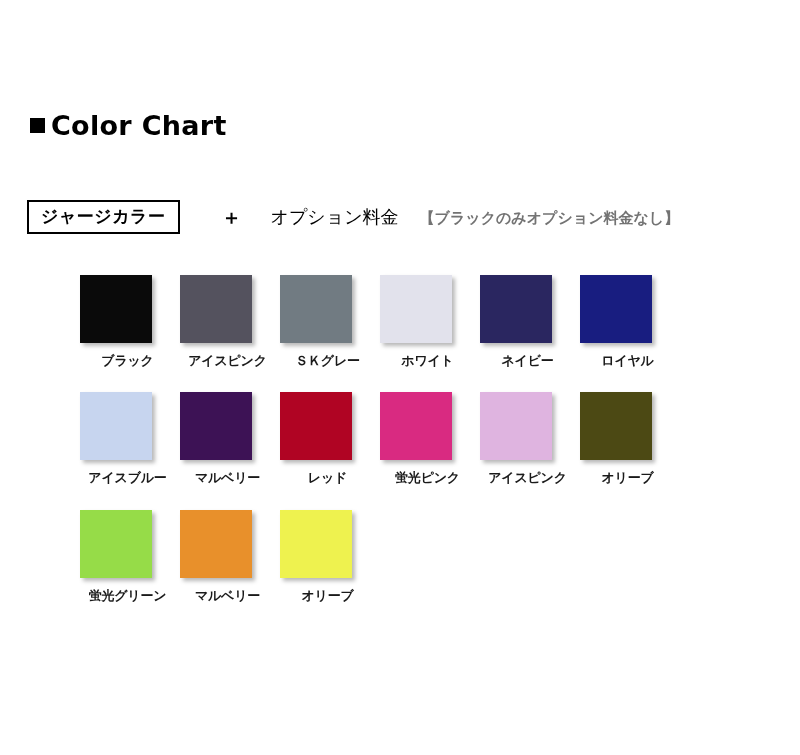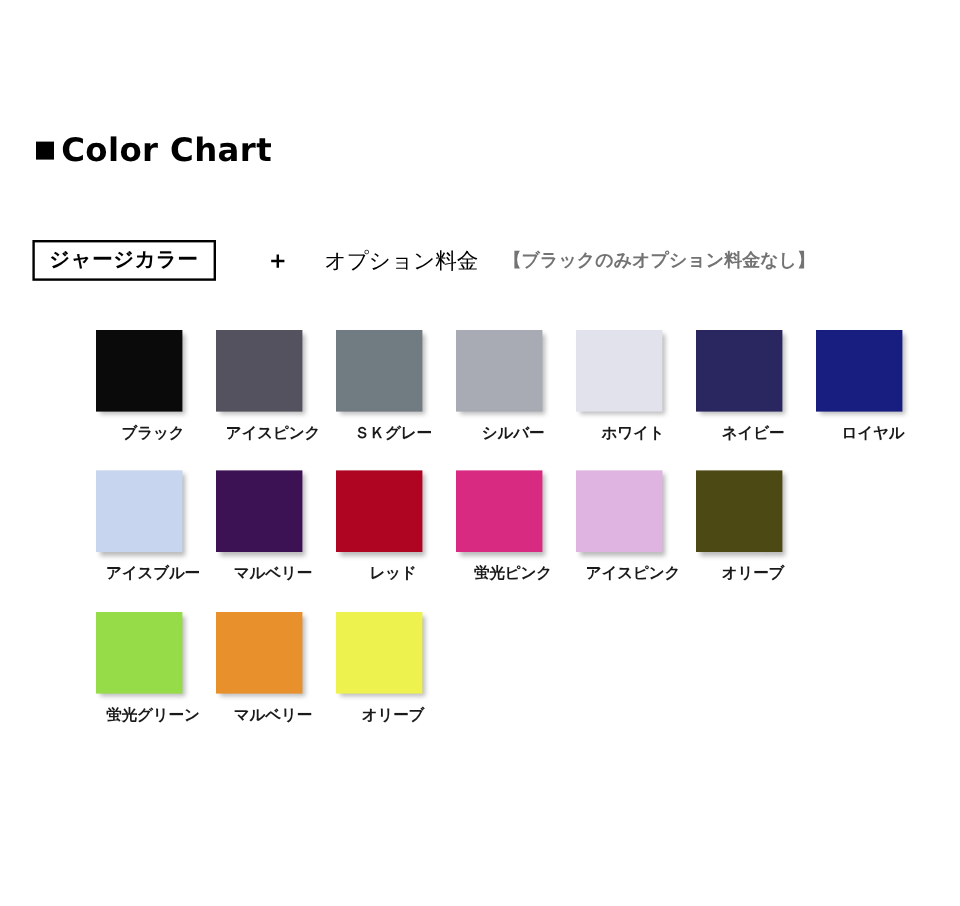--- a/index.html
+++ b/index.html
@@ -144,24 +144,20 @@
     </div>
     <div class="swatch-cell">
       <div class="swatch-chip" style="background-color: rgb(84, 82, 94);"></div>
       <div class="swatch-label">アイスピンク</div>
     </div>
     <div class="swatch-cell">
       <div class="swatch-chip" style="background-color: rgb(113, 123, 130);"></div>
       <div class="swatch-label">ＳＫグレー</div>
     </div>
     <div class="swatch-cell">
-      <div class="swatch-chip" style="background-color: rgb(169, 171, 180);"></div>
-      <div class="swatch-label">シルバー</div>
-    </div>
-    <div class="swatch-cell">
       <div class="swatch-chip" style="background-color: rgb(226, 226, 236);"></div>
       <div class="swatch-label">ホワイト</div>
     </div>
     <div class="swatch-cell">
       <div class="swatch-chip" style="background-color: rgb(42, 38, 96);"></div>
       <div class="swatch-label">ネイビー</div>
     </div>
     <div class="swatch-cell">
       <div class="swatch-chip" style="background-color: rgb(24, 29, 128);"></div>
       <div class="swatch-label">ロイヤル</div>

